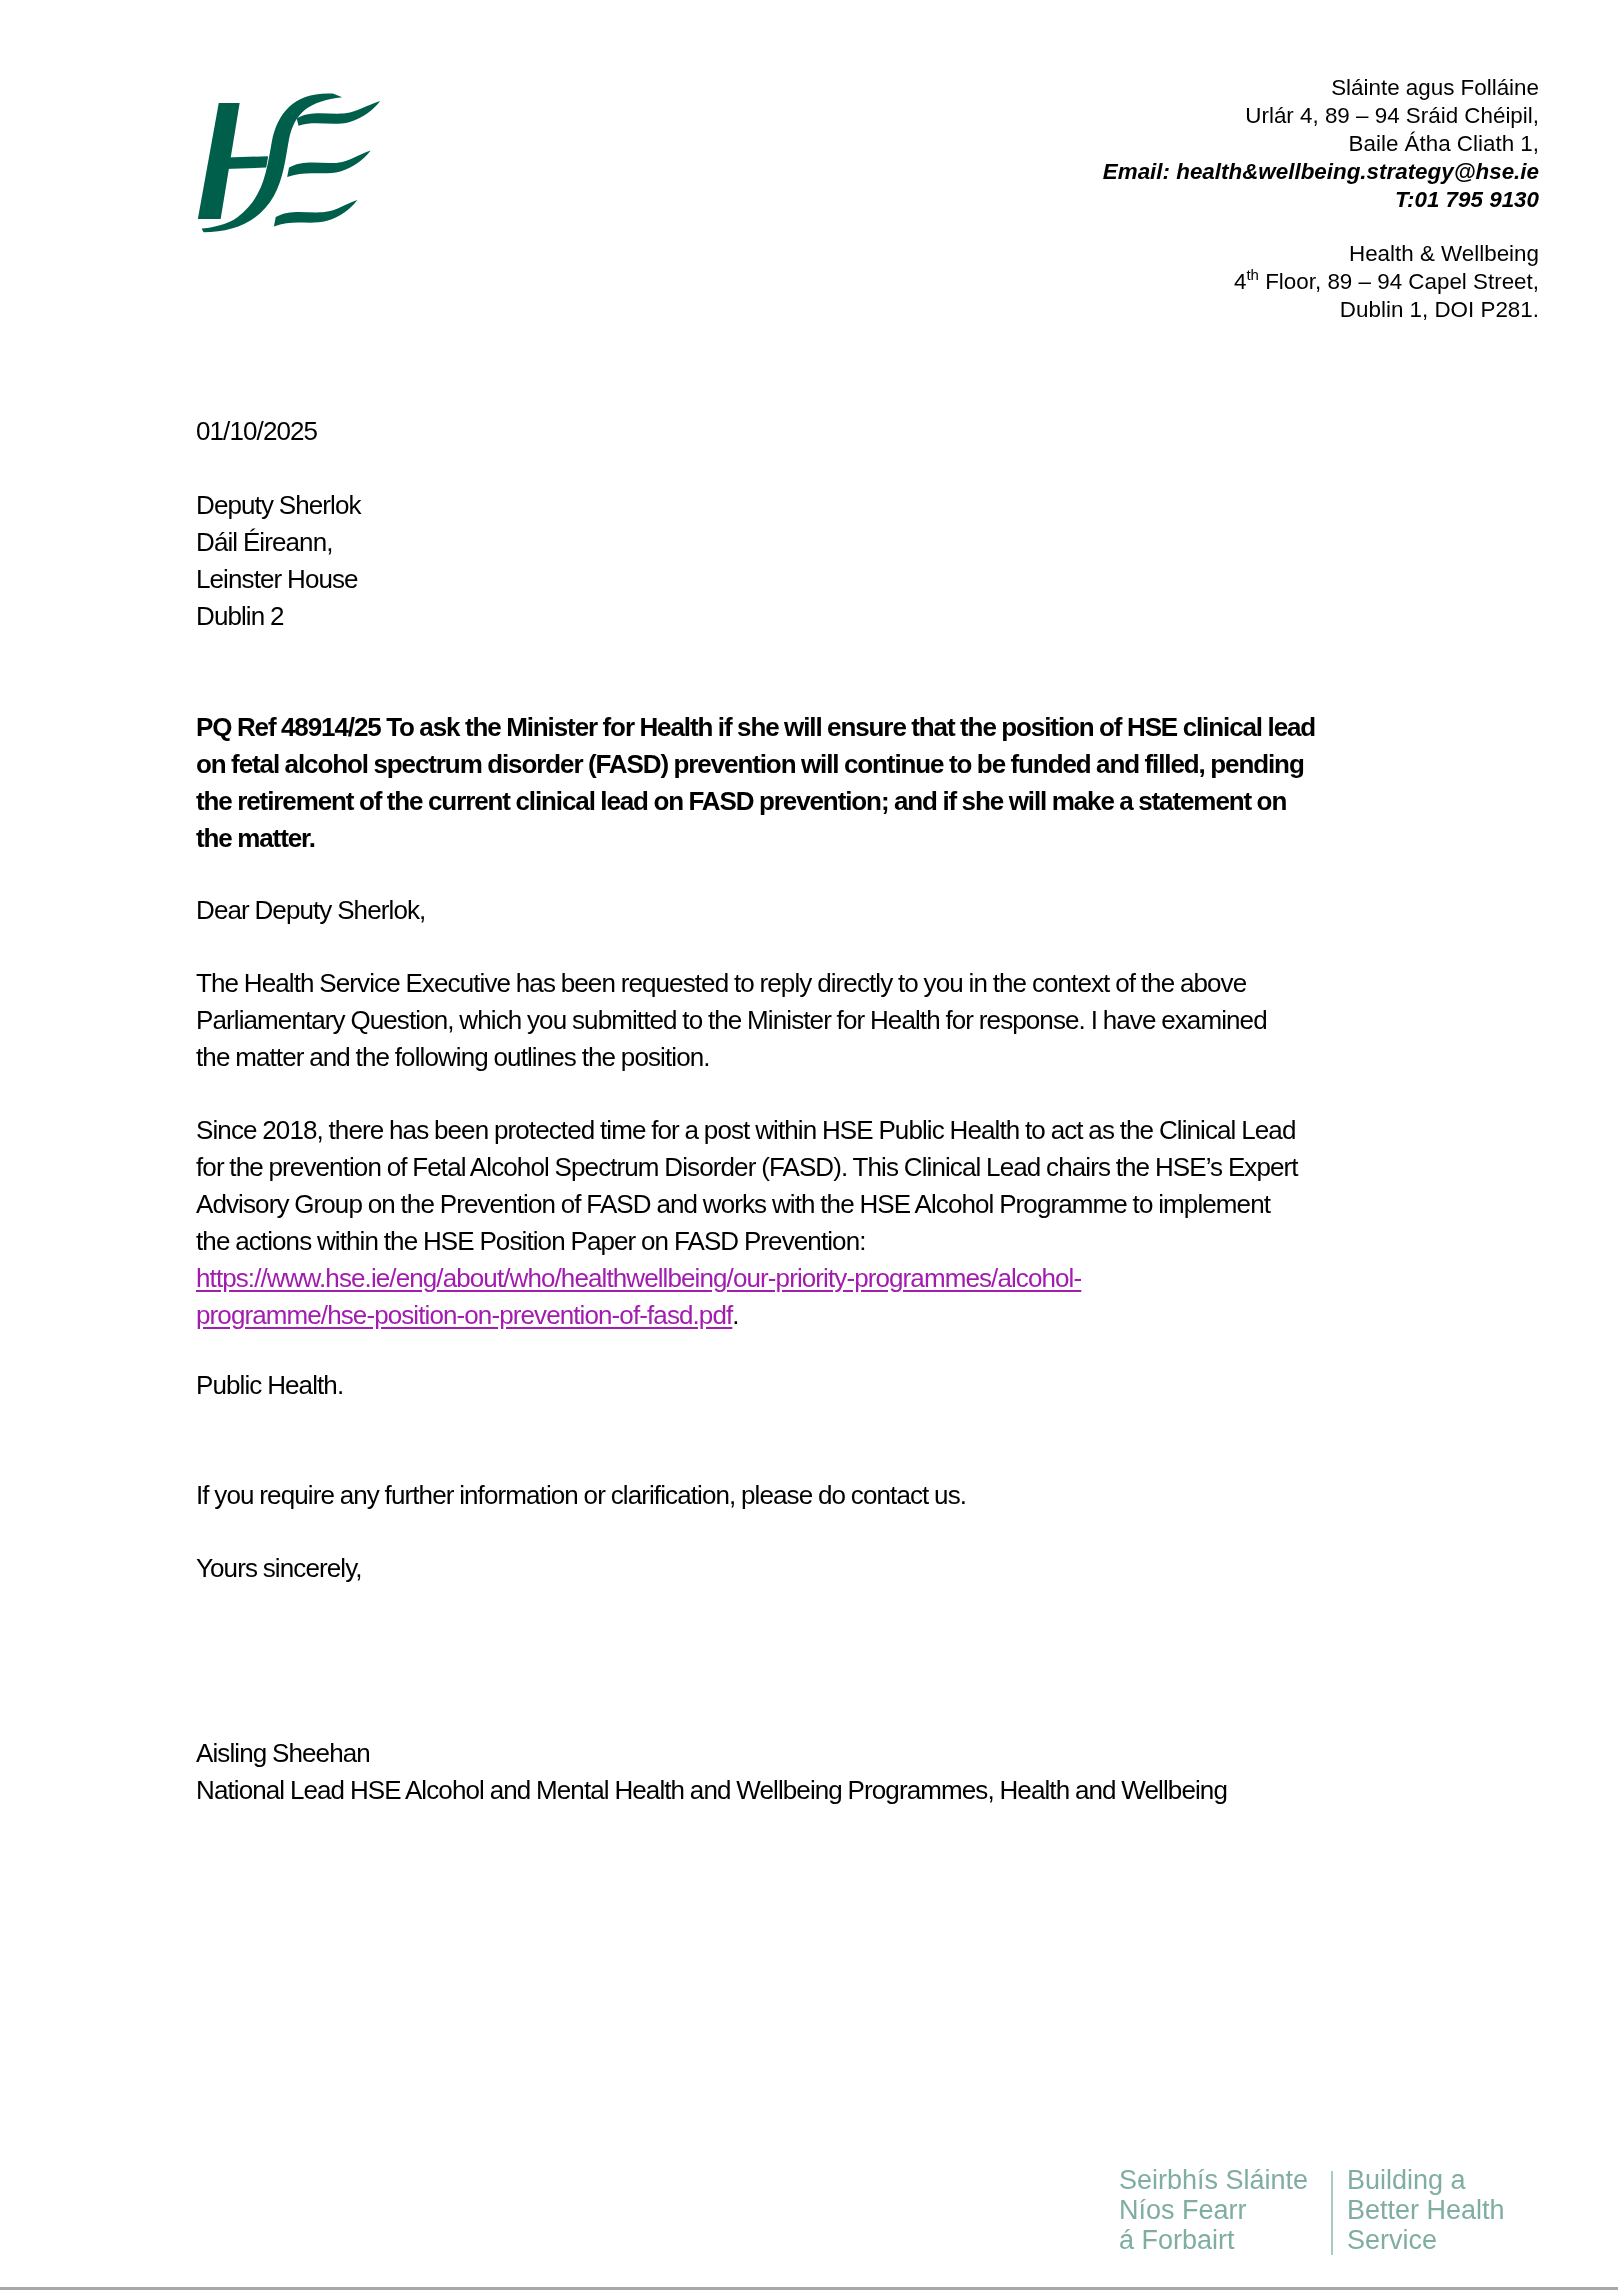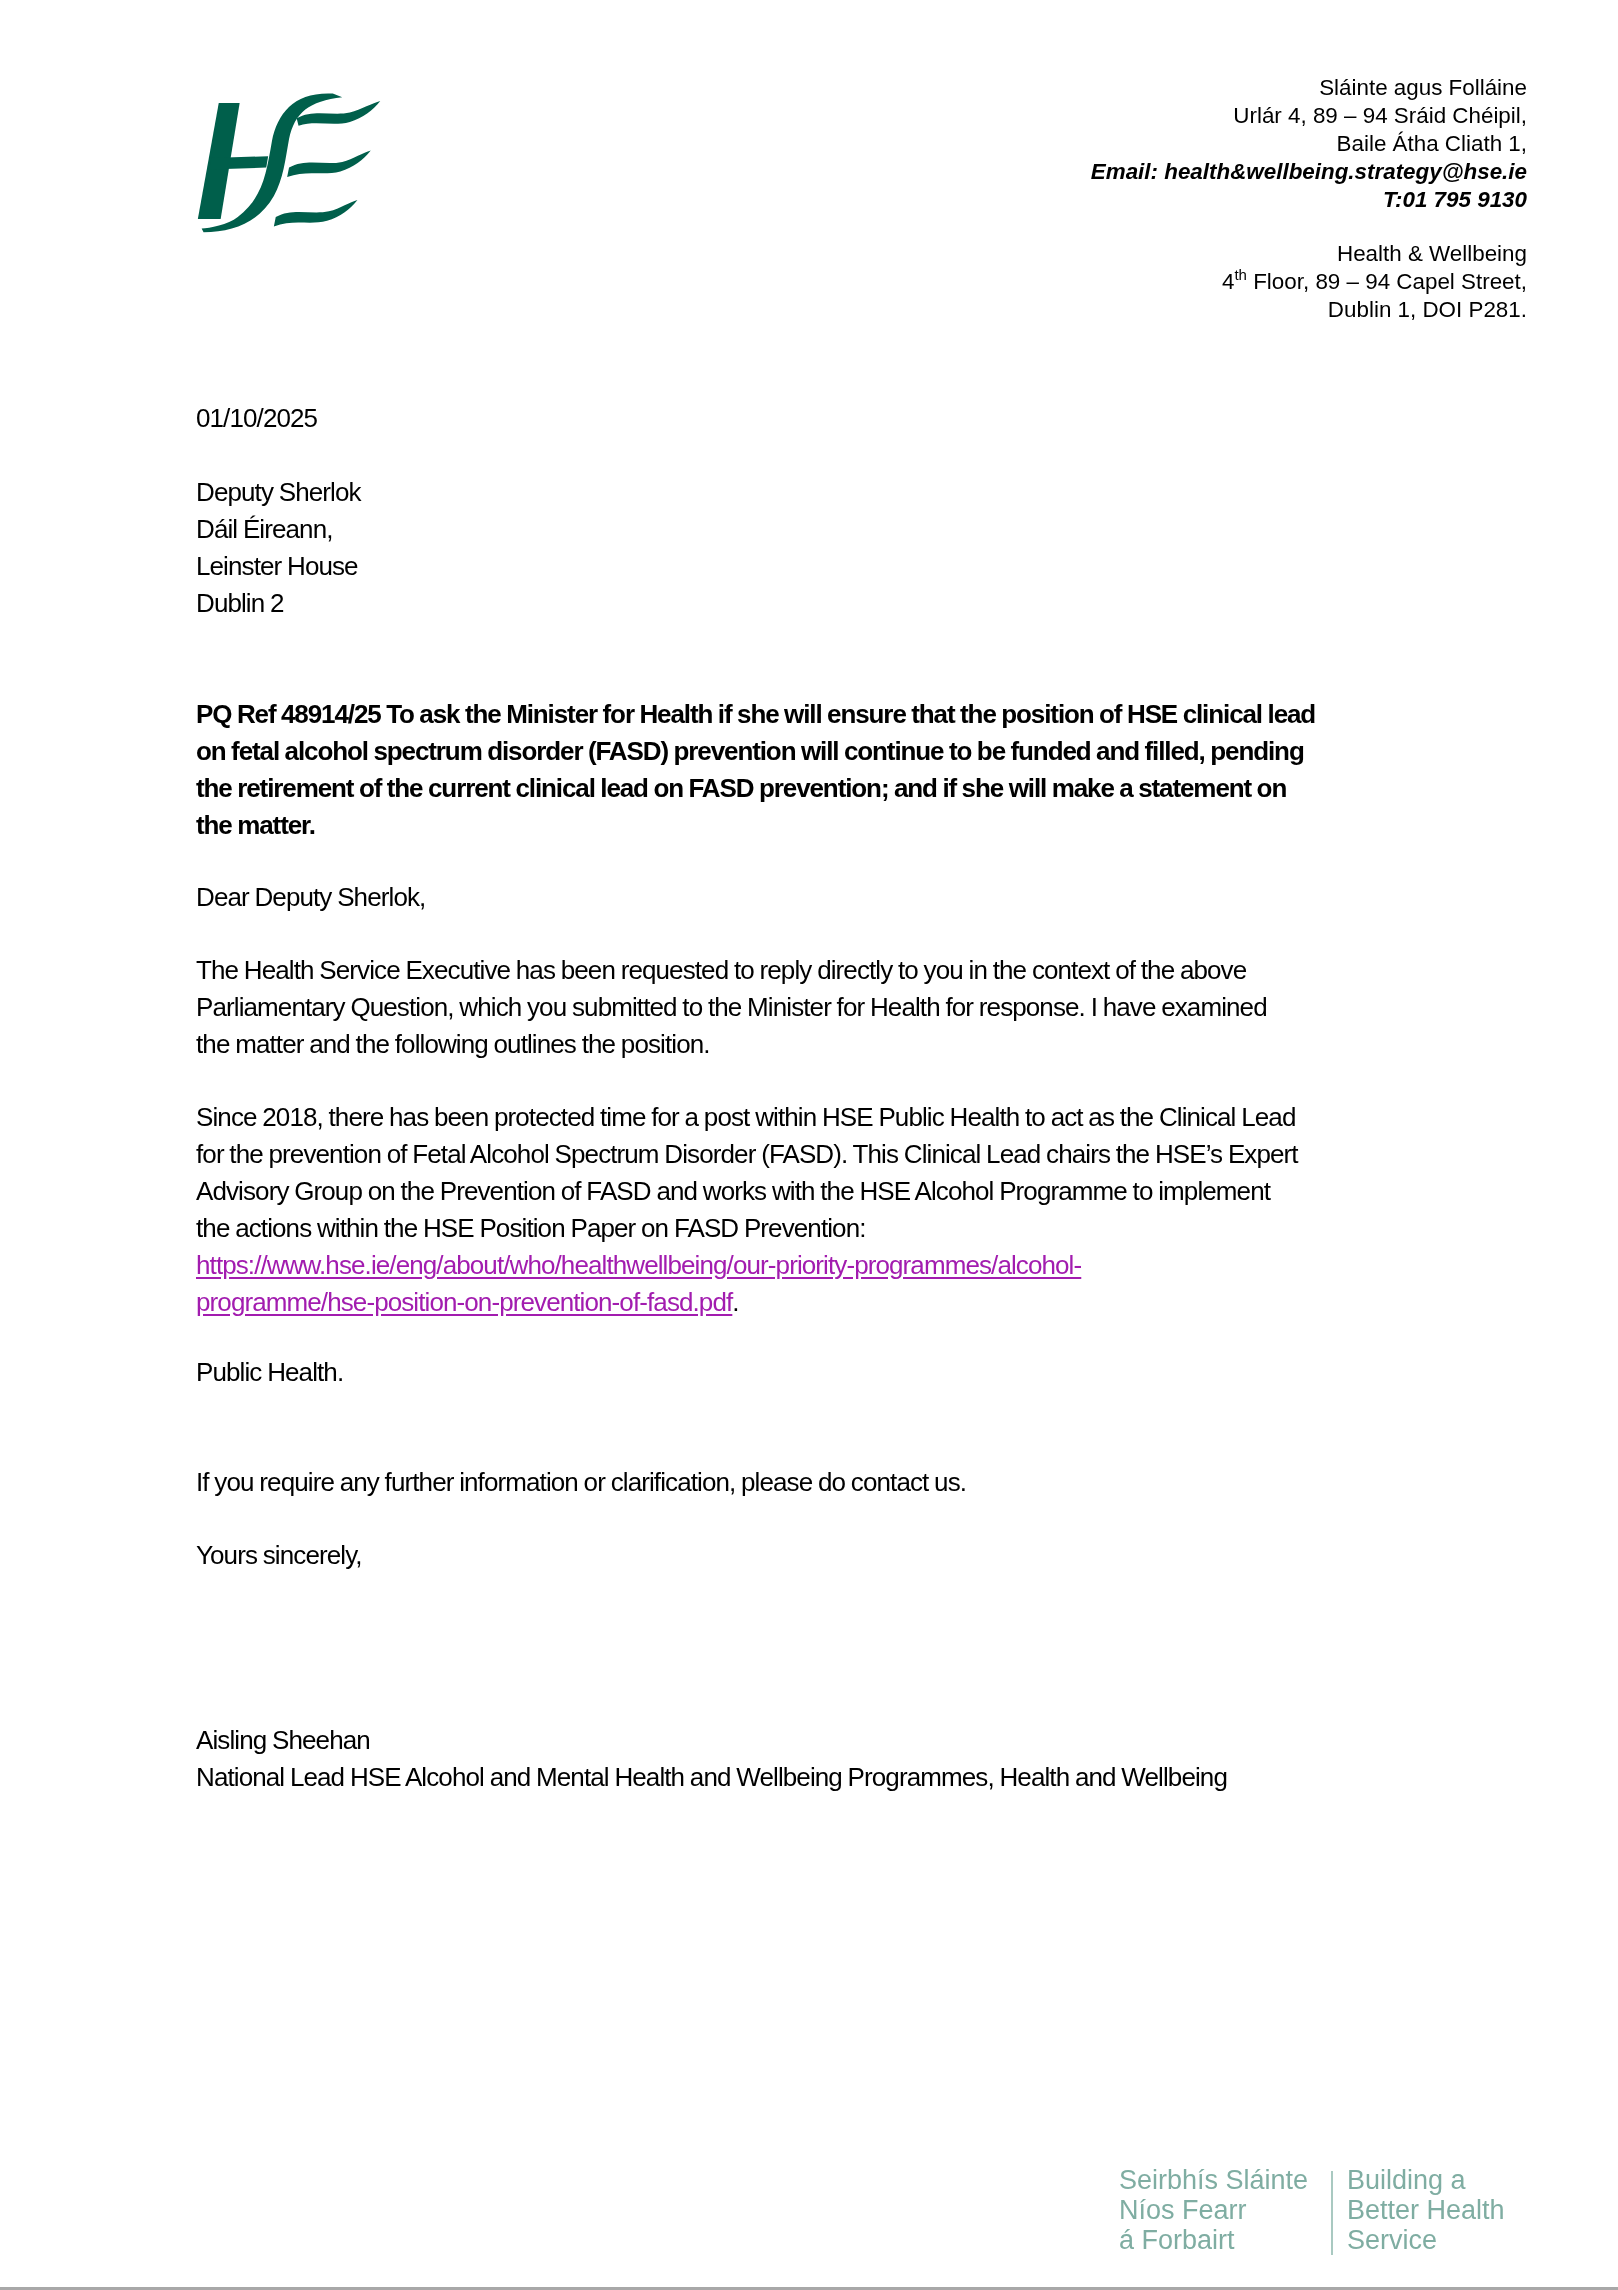--- a/index.html
+++ b/index.html
@@ -1,24 +1,24 @@
 <!DOCTYPE html>
 <html style="font-size:15px"><head>
 <meta charset="utf-8">
 <style>
   html, body { margin: 0; padding: 0; background: #ffffff; }
   body { width: 1619px; height: 2290px; position: relative; overflow: hidden; }
   .page { position: absolute; left: 0; top: 0; width: 1619px; height: 2290px; background: #fff; }
   .logo { position: absolute; left: 190px; top: 84px; width: 200px; height: 152px; }
-  .addr { position: absolute; right: 92px; text-align: right; font-family: "Liberation Sans", sans-serif; font-size: 22.4px; line-height: 28px; color: #000; }
+  .addr { position: absolute; right: 80px; text-align: right; font-family: "Liberation Sans", sans-serif; font-size: 22.4px; line-height: 28px; color: #000; }
   .addr1 { top: 74px; }
   .addr2 { top: 240px; }
   .addr .b { font-weight: bold; font-style: italic; }
   .addr sup { font-size: 15px; line-height: 0; vertical-align: 8.6px; }
-  .blk { position: absolute; left: 196px; width: 1294px; font-family: "Liberation Sans", sans-serif; font-size: 26px; line-height: 37px; color: #000; letter-spacing: -0.9px; word-spacing: -0.6px; }
+  .blk { position: absolute; left: 196px; width: 1294px; font-family: "Liberation Sans", sans-serif; font-size: 26px; line-height: 37px; color: #000; letter-spacing: -0.9px; word-spacing: -0.6px; margin-top: 13px; }
   .bold { font-weight: bold; letter-spacing: -1.1px; }
   .line { display: block; white-space: nowrap; }
   a.link { color: #a21caf; text-decoration: underline; text-underline-offset: 2.9px; }
   .footer { position: absolute; left: 1119px; top: 2165px; font-family: "Liberation Sans", sans-serif; font-size: 27px; line-height: 30px; color: #7fada2; }
   .footer .col { position: absolute; top: 0; white-space: nowrap; }
   .footer .c1 { left: 0; }
   .footer .c2 { left: 228px; }
   .footer .divider { position: absolute; left: 212px; top: 5.7px; width: 1.9px; height: 84px; background: #a9c9c1; }
   .bottom-rule { position: absolute; left: 0; bottom: 0; width: 1619px; height: 2.9px; background: #a8a8a8; }
 </style>

